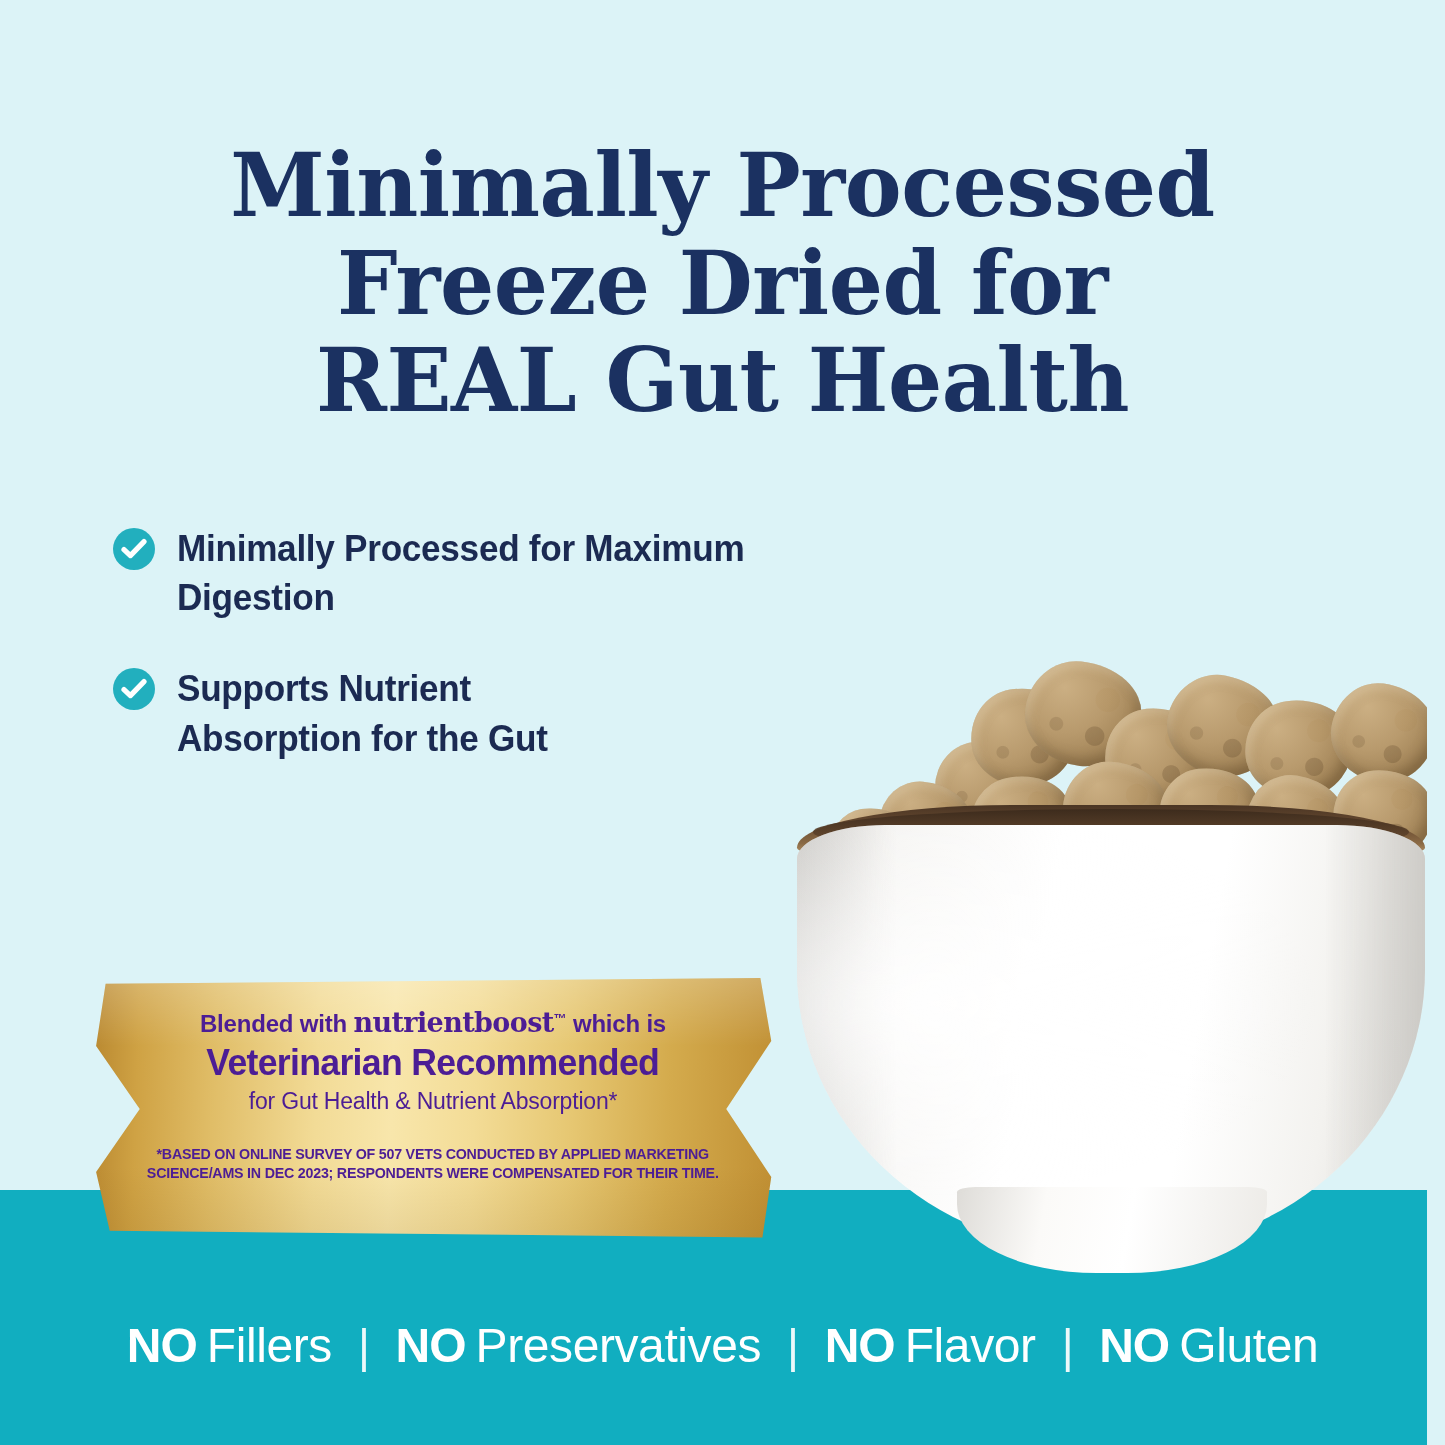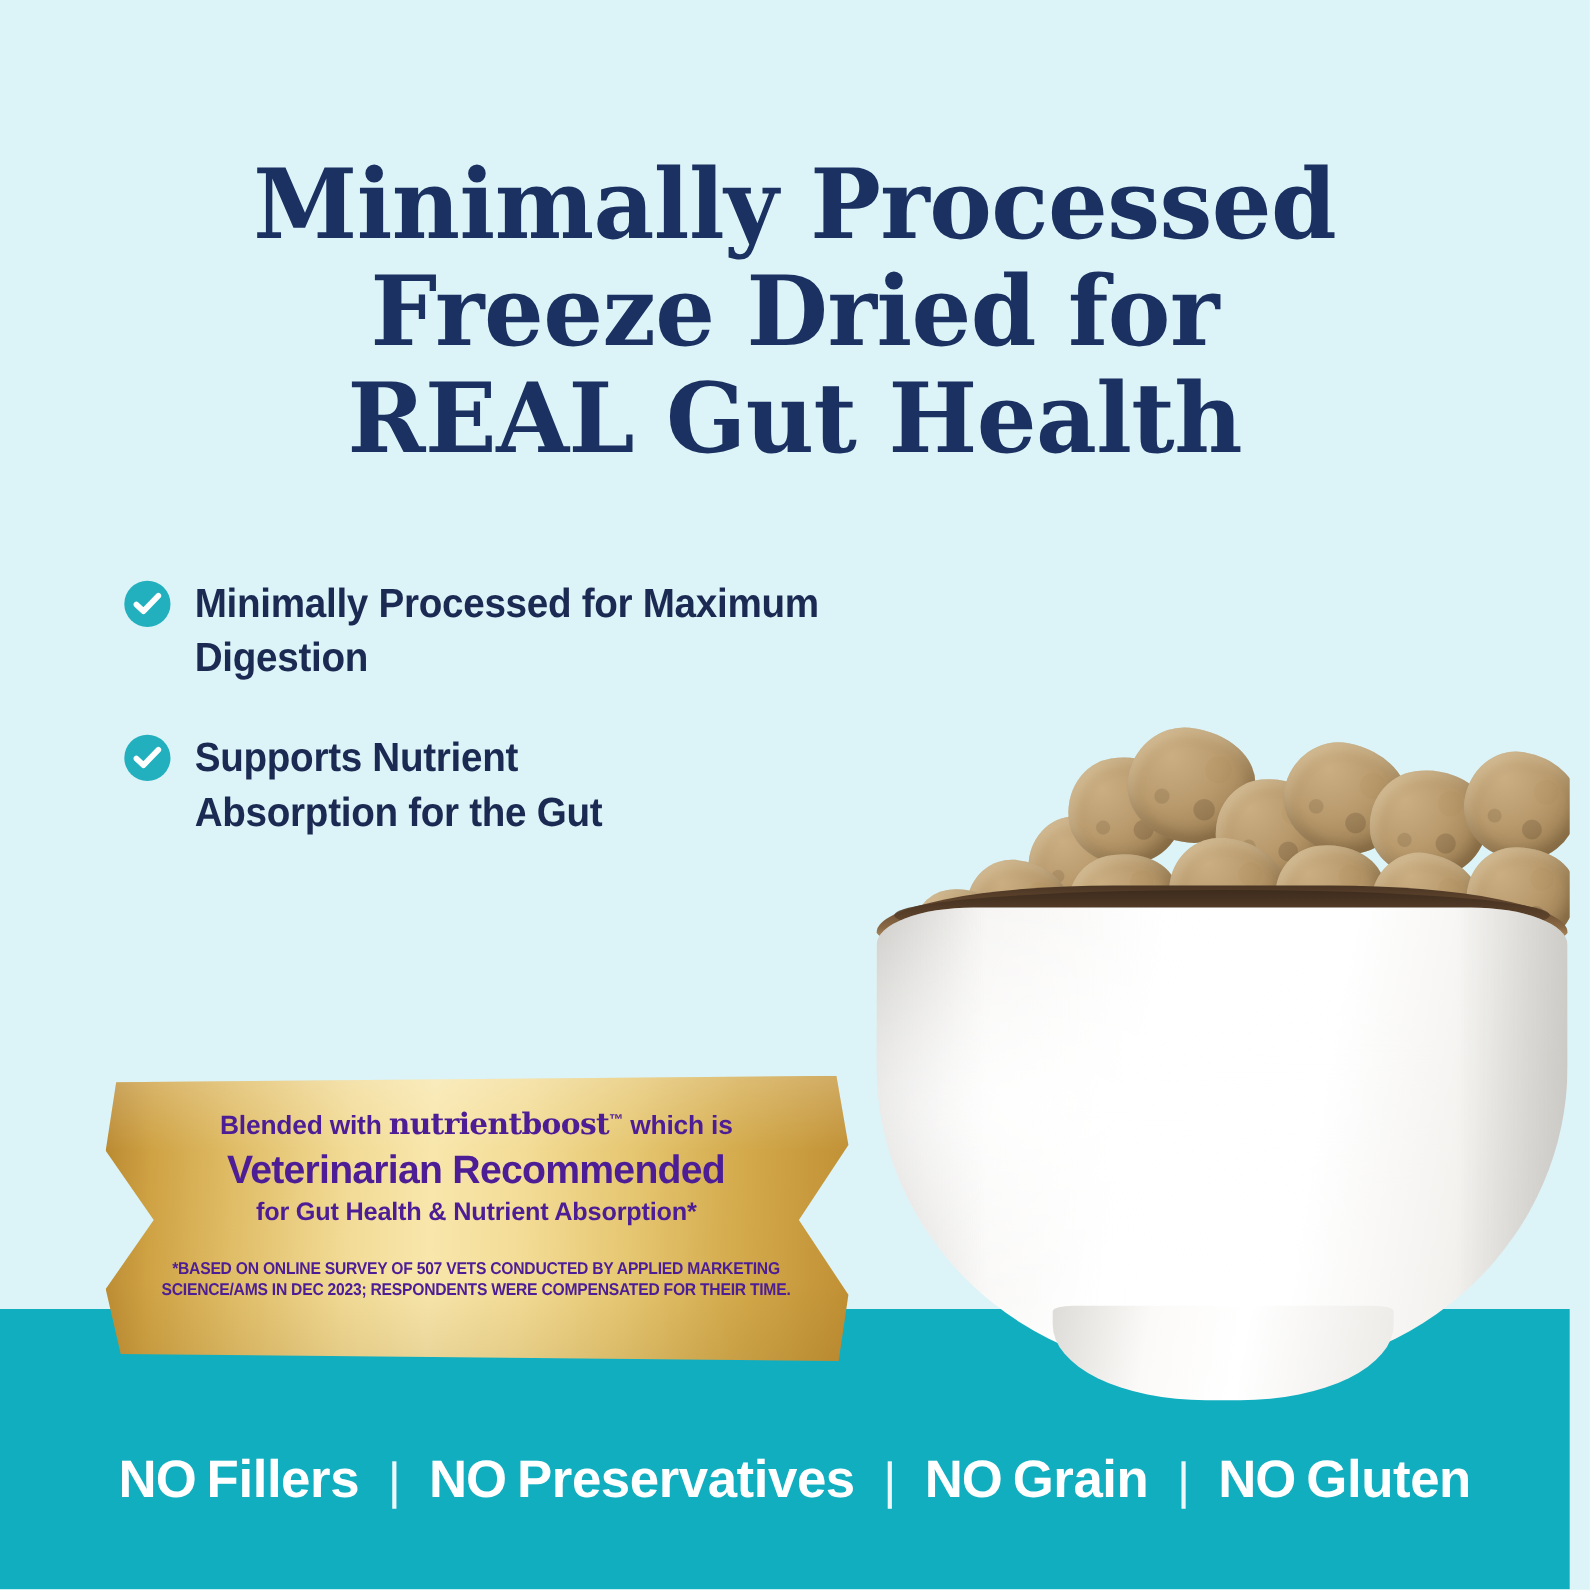--- a/index.html
+++ b/index.html
@@ -158,21 +158,21 @@
     font-family:"DejaVu Serif","Liberation Serif",serif;
     font-weight:700;font-size:27px;letter-spacing:-0.6px;
   }
   .rb-line1 .tm{font-size:13px;vertical-align:super;}
   .rb-line2{
     font-size:36px;font-weight:700;letter-spacing:-0.7px;
     line-height:1.12;margin-top:5px;white-space:nowrap;
     transform:scaleX(0.99);
   }
   .rb-line3{
-    font-size:23px;font-weight:700;letter-spacing:-0.2px;
+    font-size:23px;font-weight:400;letter-spacing:-0.2px;
     line-height:1.1;margin-top:6px;white-space:nowrap;
   }
   .rb-fine{
     margin-top:31px;
     font-size:15.5px;font-weight:700;line-height:1.22;
     letter-spacing:-0.25px;
     transform:scaleX(0.92);
     white-space:pre-line;
   }
 
@@ -181,21 +181,21 @@
     position:absolute;left:0;top:1318px;width:1445px;
     display:flex;justify-content:center;align-items:center;
     color:#ffffff;
     font-size:48px;
     letter-spacing:-0.4px;
     white-space:nowrap;
     text-align:right;
   }
   .claim{display:inline-flex;align-items:baseline;gap:10px;}
   .claim .no{font-weight:700;letter-spacing:-1px;}
-  .claim .word{font-weight:700;}
+  .claim .word{font-weight:400;}
   .claim-sep{
     display:inline-block;margin:0 26px;font-weight:300;
     font-size:46px;color:#ffffff;opacity:.92;
   }
 </style>
 </head>
 <body>
 
 <div class="stage">
 
@@ -281,21 +281,21 @@
     <span class="claim-sep">|</span>
 
     <span class="claim">
       <span class="no">NO</span>
       <span class="word">Preservatives</span>
     </span>
     <span class="claim-sep">|</span>
 
     <span class="claim">
       <span class="no">NO</span>
-      <span class="word">Grain</span>
+      <span class="word">Flavor</span>
     </span>
     <span class="claim-sep">|</span>
 
     <span class="claim">
       <span class="no">NO</span>
       <span class="word">Gluten</span>
     </span>
 
   </div>
 

